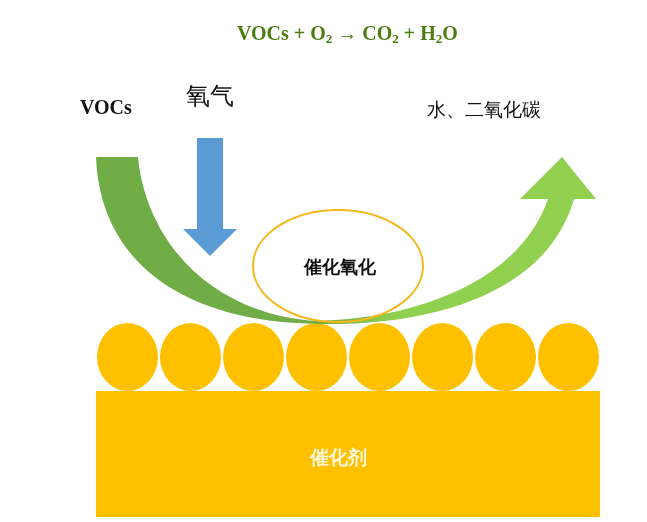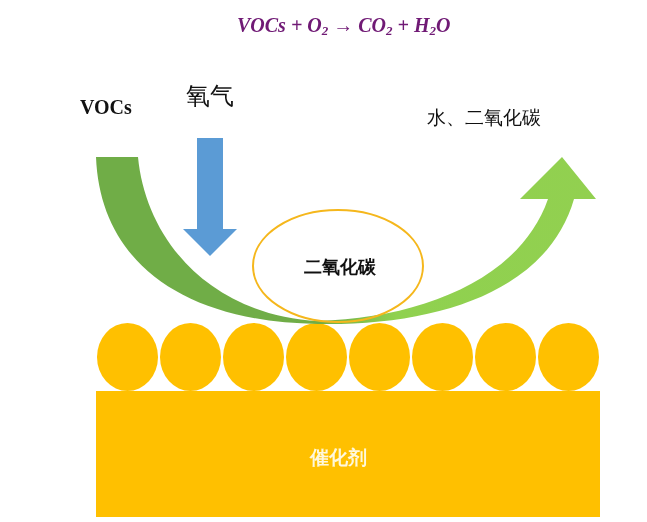--- a/index.html
+++ b/index.html
@@ -1,24 +1,24 @@
 <!DOCTYPE html>
 <html><head>
   <meta charset="utf-8">
   <style>
     html, body { margin: 0; padding: 0; background: #ffffff; }
     body { width: 647px; height: 522px; position: relative; overflow: hidden;
            font-family: "DejaVu Serif", "Liberation Serif", serif; }
     .abs { position: absolute; }
-    .equation { left: 237px; top: 14px; font-family: "Liberation Serif", serif; font-weight: bold; font-size: 20px; color: #701a75; white-space: nowrap; font-style: italic; }
+    .equation { left: 237px; top: 22px; font-family: "Liberation Serif", serif; font-weight: bold; font-size: 20px; color: #4d7c0f; white-space: nowrap; }
     .equation sub { font-size: 13px; vertical-align: -3px; }
     .lbl { color: #111; white-space: nowrap; }
     .lbl-vocs { left: 80px; top: 96px; font-family: "Liberation Serif", serif; font-weight: bold; font-size: 20px; }
     .lbl-o2 { left: 186px; top: 80px; font-size: 24px; }
-    .lbl-prod { left: 427px; top: 105px; font-size: 19px; }
+    .lbl-prod { left: 427px; top: 97px; font-size: 19px; }
     .lbl-center { left: 304px; top: 255px; font-size: 18px; font-weight: bold; }
     .lbl-cat { left: 310px; top: 445px; font-size: 19px; font-weight: bold; color: #fff8dc; }
     svg { position: absolute; left: 0; top: 0; }
   </style>
 </head>
 <body>
 
 <svg width="647" height="522">
   <defs>
     <linearGradient id="curveGrad" x1="0" x2="1" y1="0" y2="0">
@@ -53,14 +53,14 @@
   <ellipse cx="338" cy="266" rx="85" ry="56" fill="none" stroke="#f5b71c" stroke-width="2"></ellipse>
 </svg>
 
 <div class="abs equation">
   <span>VOCs</span><span> + </span><span>O</span><sub>2</sub><span> → </span><span>CO</span><sub>2</sub><span> + </span><span>H</span><sub>2</sub><span>O</span>
 </div>
 
 <div class="abs lbl lbl-vocs">VOCs</div>
 <div class="abs lbl lbl-o2">氧气</div>
 <div class="abs lbl lbl-prod">水、二氧化碳</div>
-<div class="abs lbl lbl-center">二氧化碳</div>
+<div class="abs lbl lbl-center">催化氧化</div>
 <div class="abs lbl lbl-cat">催化剂</div>
 
 </body></html>

